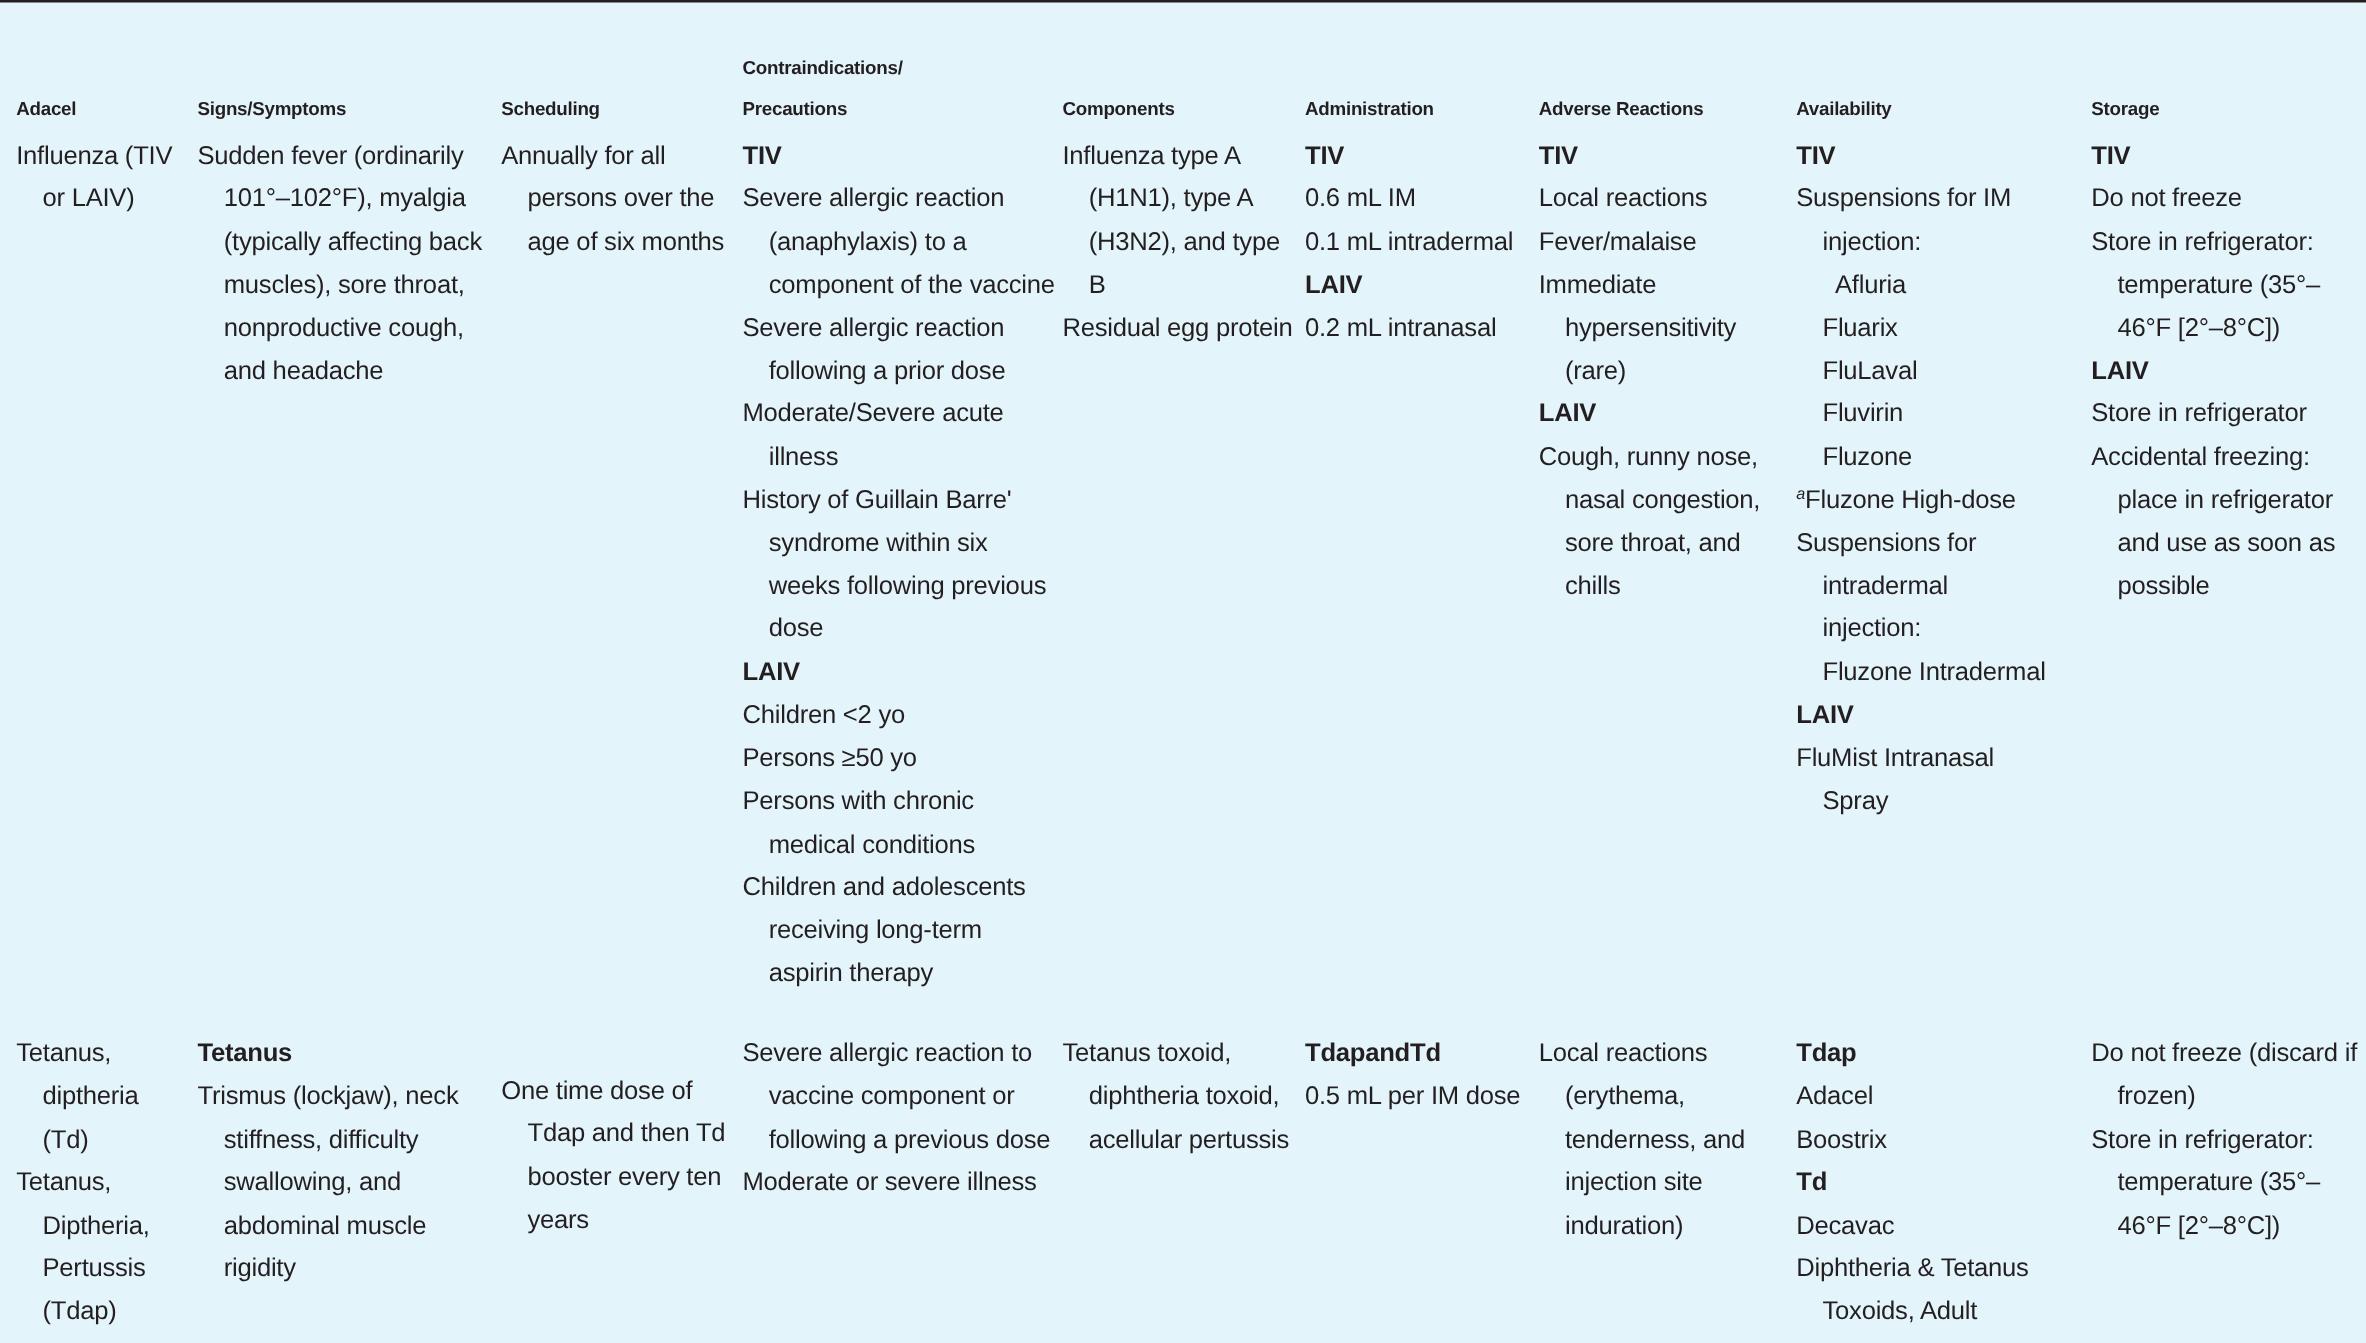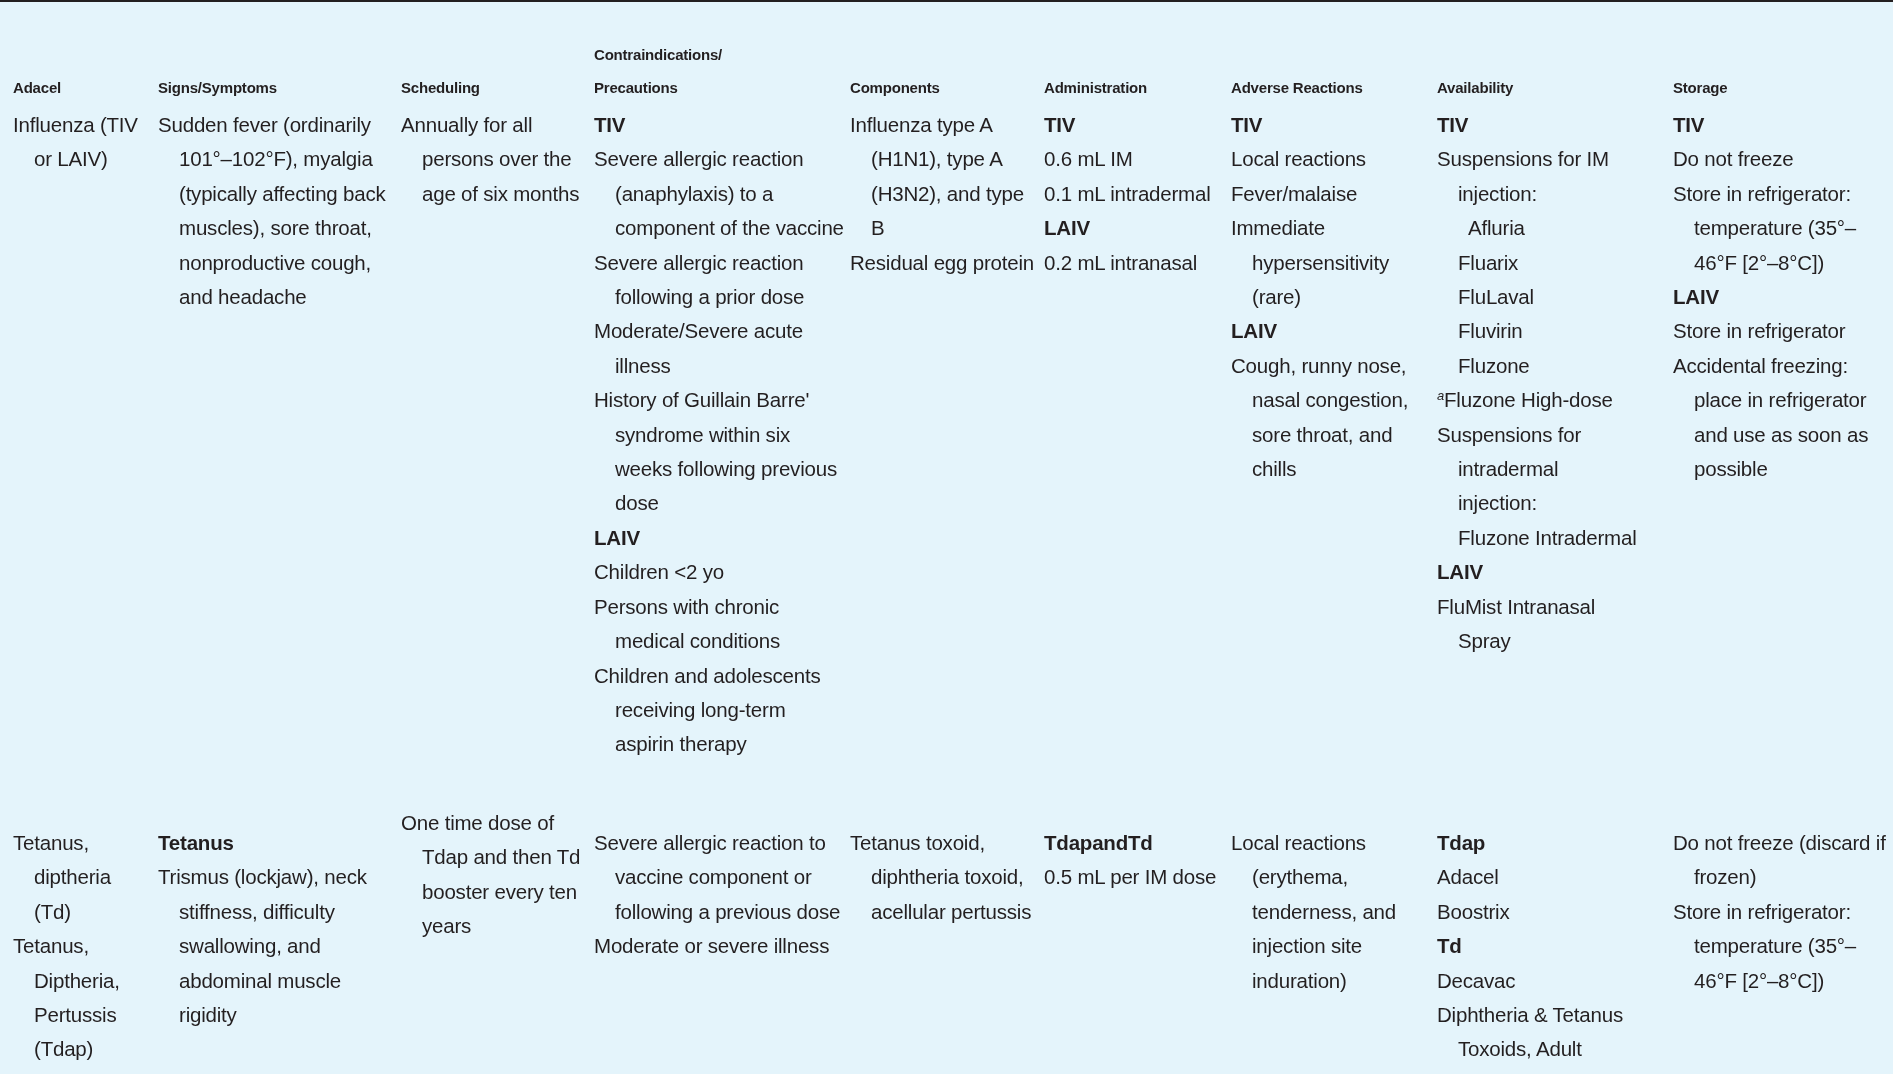--- a/index.html
+++ b/index.html
@@ -69,20 +69,21 @@
       <div class="entry">Annually for all persons over the age of six months</div>
     </div>
   <div class="cell" style="left:594px;top:108px;width:250px;">
       <div class="sub">TIV</div>
       <div class="entry">Severe allergic reaction (anaphylaxis) to a component of the vaccine</div>
       <div class="entry">Severe allergic reaction following a prior dose</div>
       <div class="entry">Moderate/Severe acute illness</div>
       <div class="entry">History of Guillain Barre' syndrome within six weeks following previous dose</div>
       <div class="sub">LAIV</div>
       <div class="entry">Children &lt;2 yo</div>
+      <div class="entry">Persons ≥50 yo</div>
       <div class="entry">Persons with chronic medical conditions</div>
       <div class="entry">Children and adolescents receiving long-term aspirin therapy</div>
     </div>
   <div class="cell" style="left:850px;top:108px;width:190px;">
       <div class="entry">Influenza type A (H1N1), type A (H3N2), and type B</div>
       <div class="entry">Residual egg protein</div>
     </div>
   <div class="cell" style="left:1044px;top:108px;width:185px;">
       <div class="sub">TIV</div>
       <div class="entry">0.6 mL IM</div>
@@ -122,21 +123,21 @@
     </div>
 
   <div class="cell" style="left:13px;top:826px;width:130px;">
       <div class="entry">Tetanus, diptheria (Td)</div>
       <div class="entry">Tetanus, Diptheria, Pertussis (Tdap)</div>
     </div>
   <div class="cell" style="left:158px;top:826px;width:238px;">
       <div class="sub">Tetanus</div>
       <div class="entry">Trismus (lockjaw), neck stiffness, difficulty swallowing, and abdominal muscle rigidity</div>
     </div>
-  <div class="cell" style="left:401px;top:806px;width:190px;">
+  <div class="cell" style="left:401px;top:856px;width:190px;">
       <div class="entry">One time dose of Tdap and then Td booster every ten years</div>
     </div>
   <div class="cell" style="left:594px;top:826px;width:250px;">
       <div class="entry">Severe allergic reaction to vaccine component or following a previous dose</div>
       <div class="entry">Moderate or severe illness</div>
     </div>
   <div class="cell" style="left:850px;top:826px;width:190px;">
       <div class="entry">Tetanus toxoid, diphtheria toxoid, acellular pertussis</div>
     </div>
   <div class="cell" style="left:1044px;top:826px;width:185px;">

